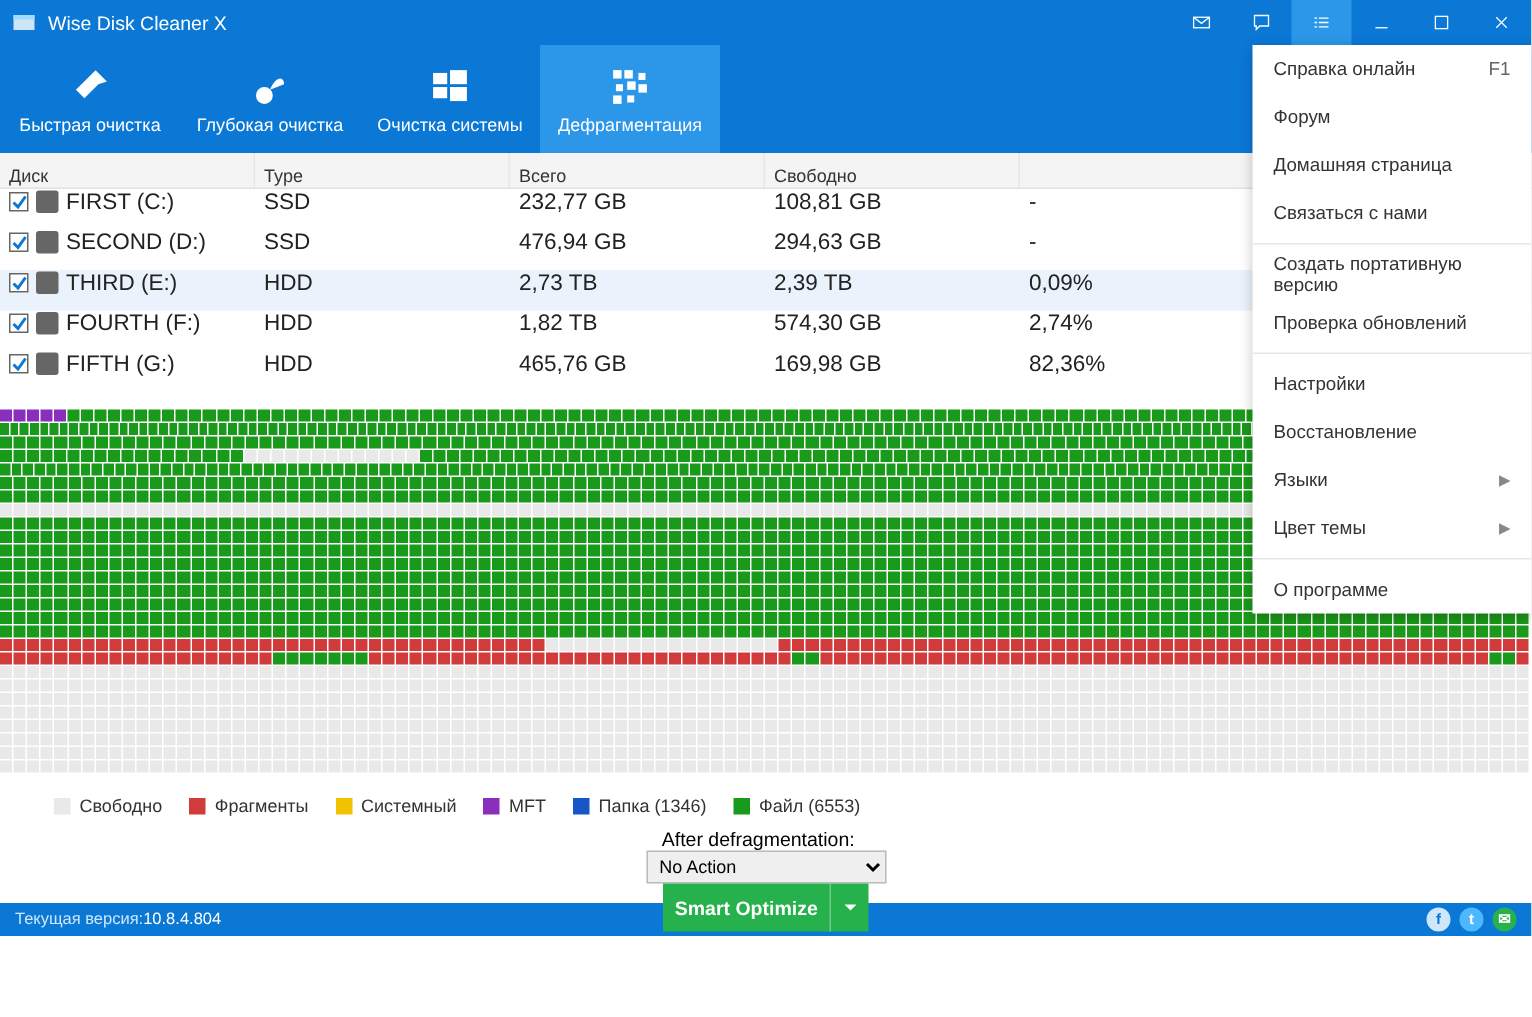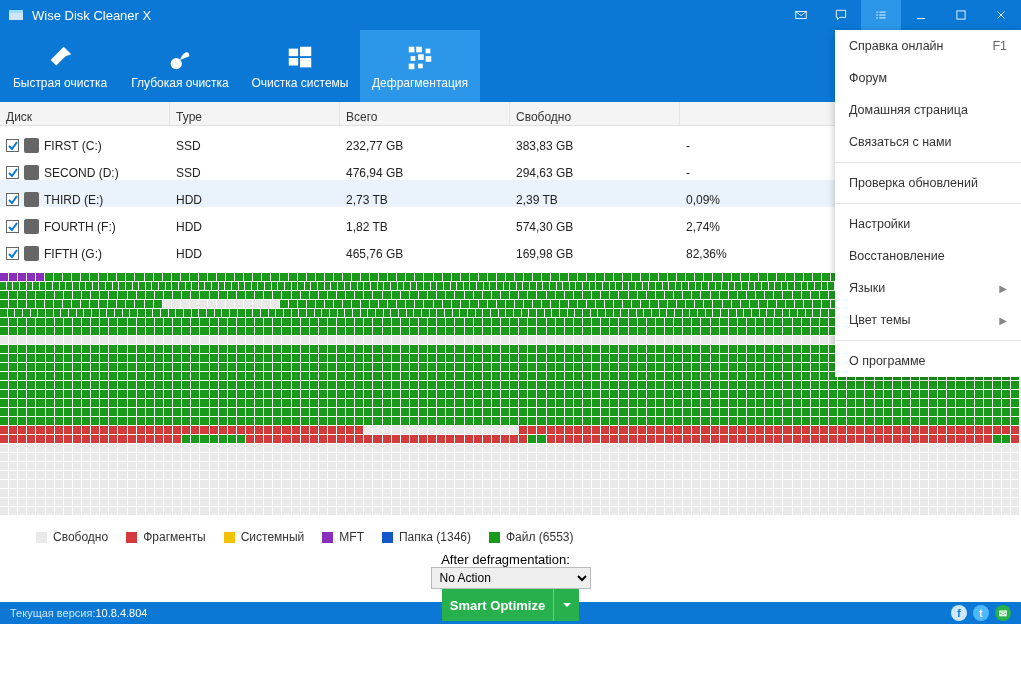--- a/index.html
+++ b/index.html
@@ -21,21 +21,21 @@
 .nav .tab svg { width: 30px; height: 30px; fill: #fff; }
 
 
 .table-head { height: 24px; display: flex; background: #f4f4f4; border-bottom: 1px solid #e0e0e0; font-size: 12px; color: #333; }
 .table-head > div { padding: 8px 6px; border-right: 1px solid #e6e6e6; }
 .col-disk { width: 170px; }
 .col-type { width: 170px; }
 .col-total { width: 170px; }
 .col-free { width: 170px; }
 .col-frag { width: 170px; }
-.table-body .row { height: 27px; display: flex; align-items: flex-end; font-size: 12px; color: #222; }
+.table-body .row { height: 27px; display: flex; align-items: flex-start; font-size: 15px; color: #222; }
 .table-body .row.sel { background: #eaf3fb; }
 .table-body .row > div { padding: 0 6px; }
 .table-body .row .col-disk { display: flex; align-items: center; gap: 5px; }
 .chk { width: 13px; height: 13px; border: 1px solid #666; display: inline-flex; align-items: center; justify-content: center; background: #fff; }
 .chk svg { width: 10px; height: 10px; stroke: #0b78d6; stroke-width: 2; fill: none; }
 .drive-ico { width: 15px; height: 15px; background: #666; border-radius: 2px; display: inline-block; }
 
 
 .disk-map { margin-top: 12px; width: 1021px; }
 .disk-map-rows { display: flex; flex-direction: column; }
@@ -169,21 +169,21 @@
         <span class="chk">
           <svg viewBox="0 0 10 10">
             <path d="M1 5l3 3 5-7"></path>
           </svg>
         </span>
         <span class="drive-ico"></span>
         <span>FIRST (C:)</span>
       </div>
       <div class="col-type">SSD</div>
       <div class="col-total">232,77 GB</div>
-      <div class="col-free">383,83 GB</div>
+      <div class="col-free">108,81 GB</div>
       <div class="col-frag">-</div>
     </div>
     <div class="row">
       <div class="col-disk">
         <span class="chk">
           <svg viewBox="0 0 10 10">
             <path d="M1 5l3 3 5-7"></path>
           </svg>
         </span>
         <span class="drive-ico"></span>
@@ -3452,20 +3452,23 @@
       <span>Форум</span>
     </div>
     <div class="mi">
       <span>Домашняя страница</span>
     </div>
     <div class="mi">
       <span>Связаться с нами</span>
     </div>
     <div class="sep"></div>
     <div class="mi">
+      <span>Создать портативную версию</span>
+    </div>
+    <div class="mi">
       <span>Проверка обновлений</span>
     </div>
     <div class="sep"></div>
     <div class="mi">
       <span>Настройки</span>
     </div>
     <div class="mi">
       <span>Восстановление</span>
     </div>
     <div class="mi">

